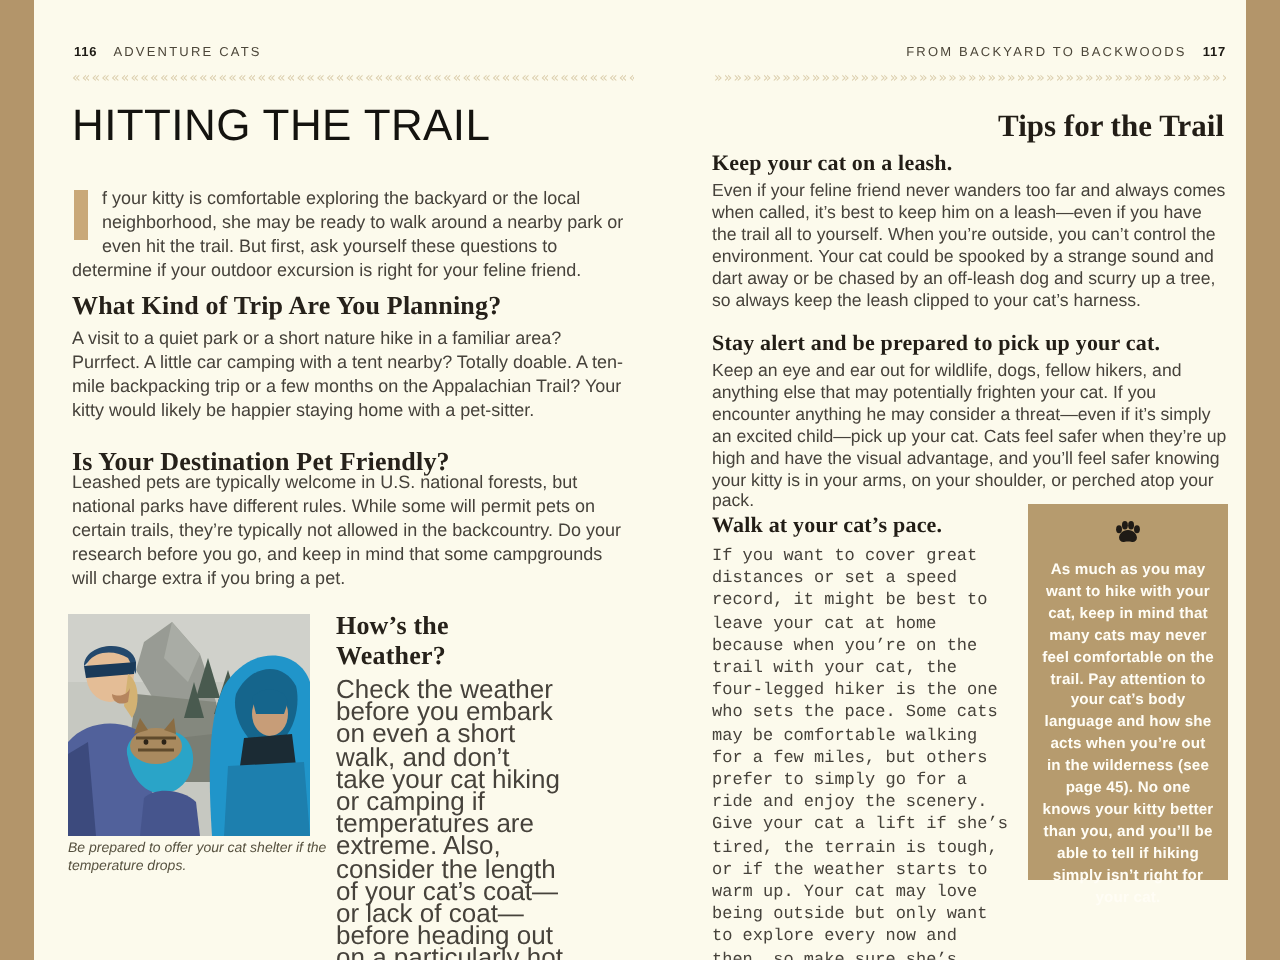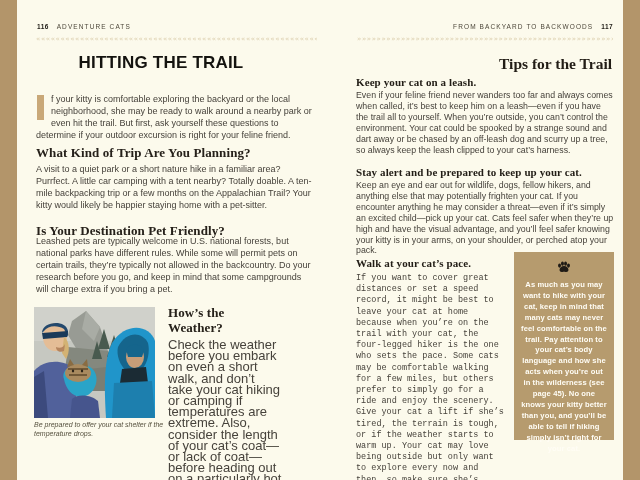--- a/index.html
+++ b/index.html
@@ -15,22 +15,22 @@
   .abs{position:absolute;}
 
   
   .runhead{font-size:6.5px;letter-spacing:1.1px;color:#4c4639;white-space:nowrap;}
   .pagenum{font-weight:bold;color:#1d1a14;letter-spacing:0.4px;}
   .runhead .sep{display:inline-block;width:8px;}
   .ornament{font-size:7px;line-height:8px;color:#dbcead;letter-spacing:0.6px;
     white-space:nowrap;overflow:hidden;font-family:"DejaVu Sans",sans-serif;}
 
   
-  .chapter-title{margin:0;font-size:17px;line-height:13.8px;font-weight:bold;
-    color:#14130f;letter-spacing:0.2px;font-family:"Liberation Sans",sans-serif;text-align:center;}
+  .chapter-title{margin:0;font-size:22px;line-height:13.8px;font-weight:normal;
+    color:#14130f;letter-spacing:0.2px;font-family:"Liberation Sans",sans-serif;}
   .bodytxt{margin:0;font-size:9px;line-height:12px;color:#46423b;}
   .dropcap{float:left;width:7px;height:25px;background:#c9a878;margin:2px 7px 0 1px;
     color:transparent;overflow:hidden;font-size:20px;}
   .serifhead{margin:0;font-family:"Liberation Serif","DejaVu Serif",serif;
     font-weight:bold;color:#26211a;font-size:13px;line-height:14px;letter-spacing:0.1px;}
   .photo-fig{margin:0;padding:0;overflow:hidden;background:#b9bbb4;}
   .caption{font-size:7px;line-height:8.5px;font-style:italic;color:#56513f;}
   .weather-head{font-size:13px;line-height:14.5px;}
   .weather-body{font-size:13px;line-height:11.2px;}
 
@@ -136,21 +136,21 @@
     <div class="abs runhead" style="left:357px;top:23px;width:256px;text-align:right;">
       <span>FROM BACKYARD TO BACKWOODS</span><span class="sep"></span><span class="pagenum">117</span>
     </div>
     <div class="abs ornament" style="left:357px;top:35px;width:256px;">»»»»»»»»»»»»»»»»»»»»»»»»»»»»»»»»»»»»»»»»»»»»»»»»»»»»»»»»»»»»»»»»»»»»»»»»</div>
 
     <h1 class="abs tips-title" style="left:356px;top:56px;width:256px;">Tips for the Trail</h1>
 
     <h3 class="abs tip-head" style="left:356px;top:77px;width:258px;">Keep your cat on a leash.</h3>
     <p class="abs tip-body" style="left:356px;top:90px;width:258px;">Even if your feline friend never wanders too far and always comes when called, it’s best to keep him on a leash—even if you have the trail all to yourself. When you’re outside, you can’t control the environment. Your cat could be spooked by a strange sound and dart away or be chased by an off-leash dog and scurry up a tree, so always keep the leash clipped to your cat’s harness.</p>
 
-    <h3 class="abs tip-head" style="left:356px;top:167px;width:258px;">Stay alert and be prepared to keep up your cat.</h3>
+    <h3 class="abs tip-head" style="left:356px;top:167px;width:258px;">Stay alert and be prepared to pick up your cat.</h3>
     <p class="abs tip-body" style="left:356px;top:180px;width:258px;">Keep an eye and ear out for wildlife, dogs, fellow hikers, and anything else that may potentially frighten your cat. If you encounter anything he may consider a threat—even if it’s simply an excited child—pick up your cat. Cats feel safer when they’re up high and have the visual advantage, and you’ll feel safer knowing your kitty is in your arms, on your shoulder, or perched atop your pack.</p>
 
     <h3 class="abs tip-head" style="left:356px;top:258px;width:200px;">Walk at your cat’s pace.</h3>
     <p class="abs tip-body tip-body-narrow" style="left:356px;top:273px;width:152px;">If you want to cover great distances or set a speed record, it might be best to leave your cat at home because when you’re on the trail with your cat, the four-legged hiker is the one who sets the pace. Some cats may be comfortable walking for a few miles, but others prefer to simply go for a ride and enjoy the scenery. Give your cat a lift if she’s tired, the terrain is tough, or if the weather starts to warm up. Your cat may love being outside but only want to explore every now and then, so make sure she’s comfortably nestled in a pet-friendly backpack or perched on your shoulder.</p>
 
     <aside class="abs sidebar" style="left:514px;top:252px;width:100px;height:188px;">
       <span class="paw">
         <svg width="14" height="12" viewBox="0 0 20 16" fill="#1f1b16">
           <ellipse cx="3.6" cy="6" rx="2.1" ry="2.9"></ellipse>
           <ellipse cx="16.4" cy="6" rx="2.1" ry="2.9"></ellipse>

